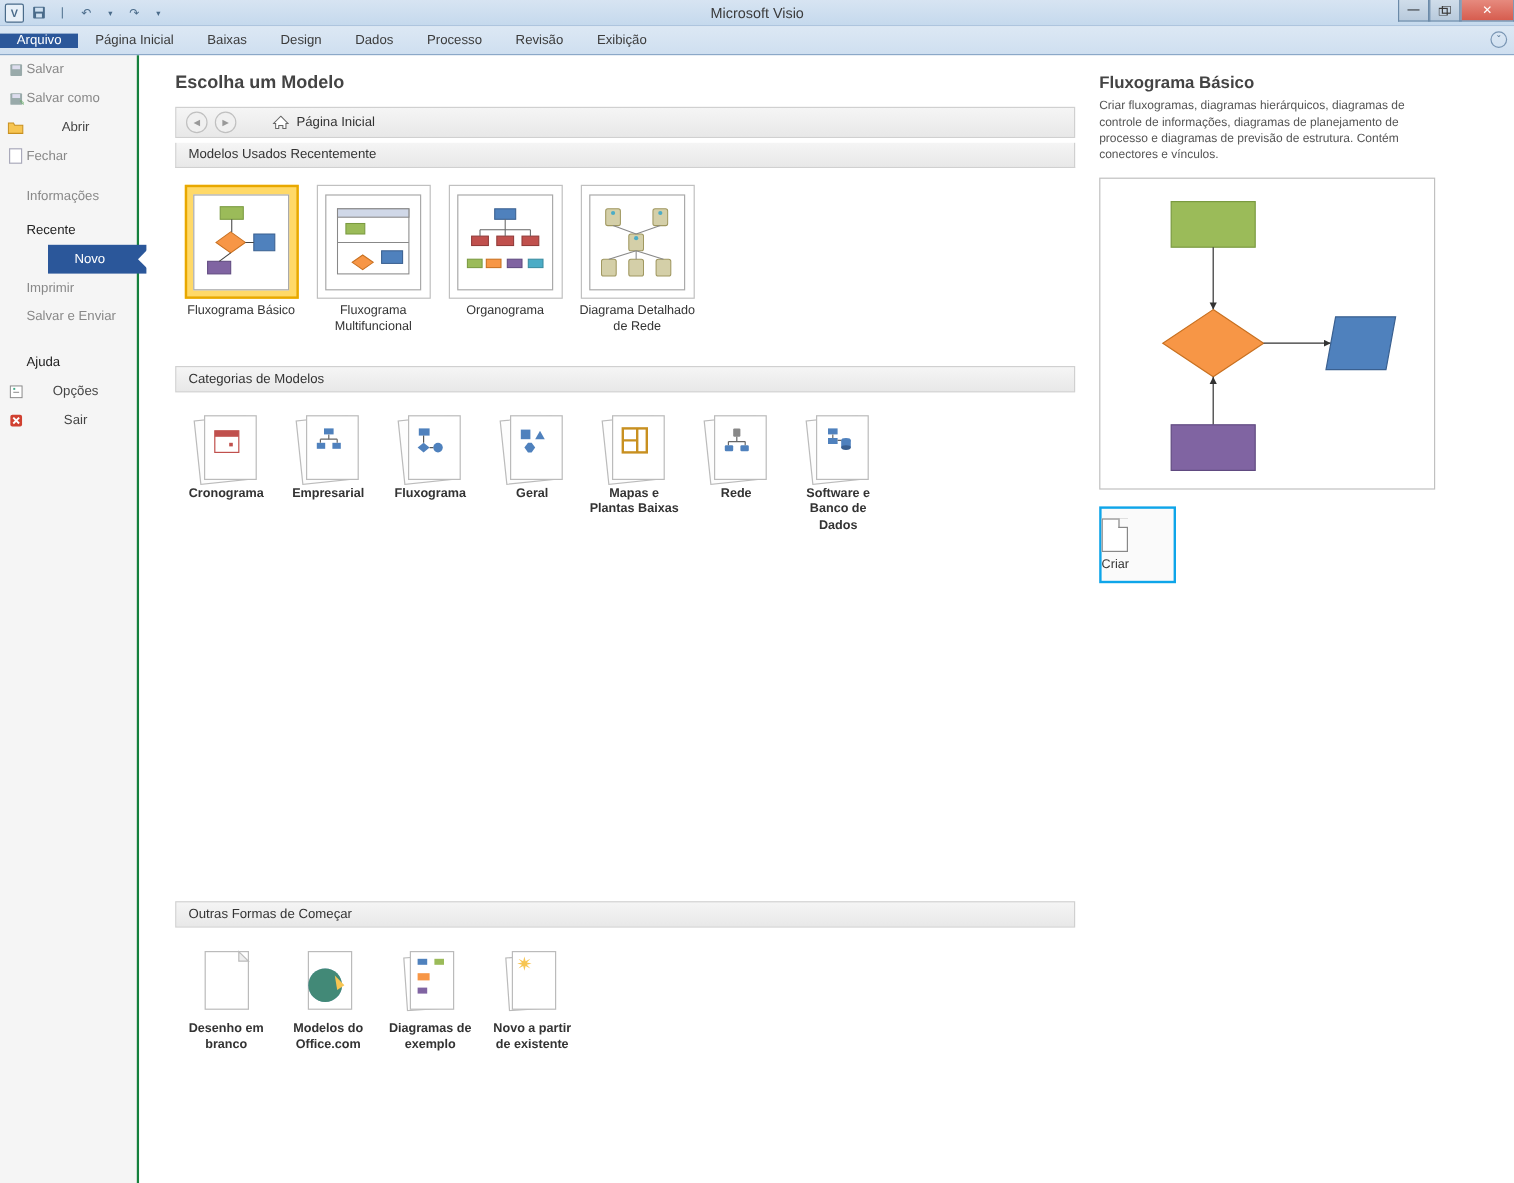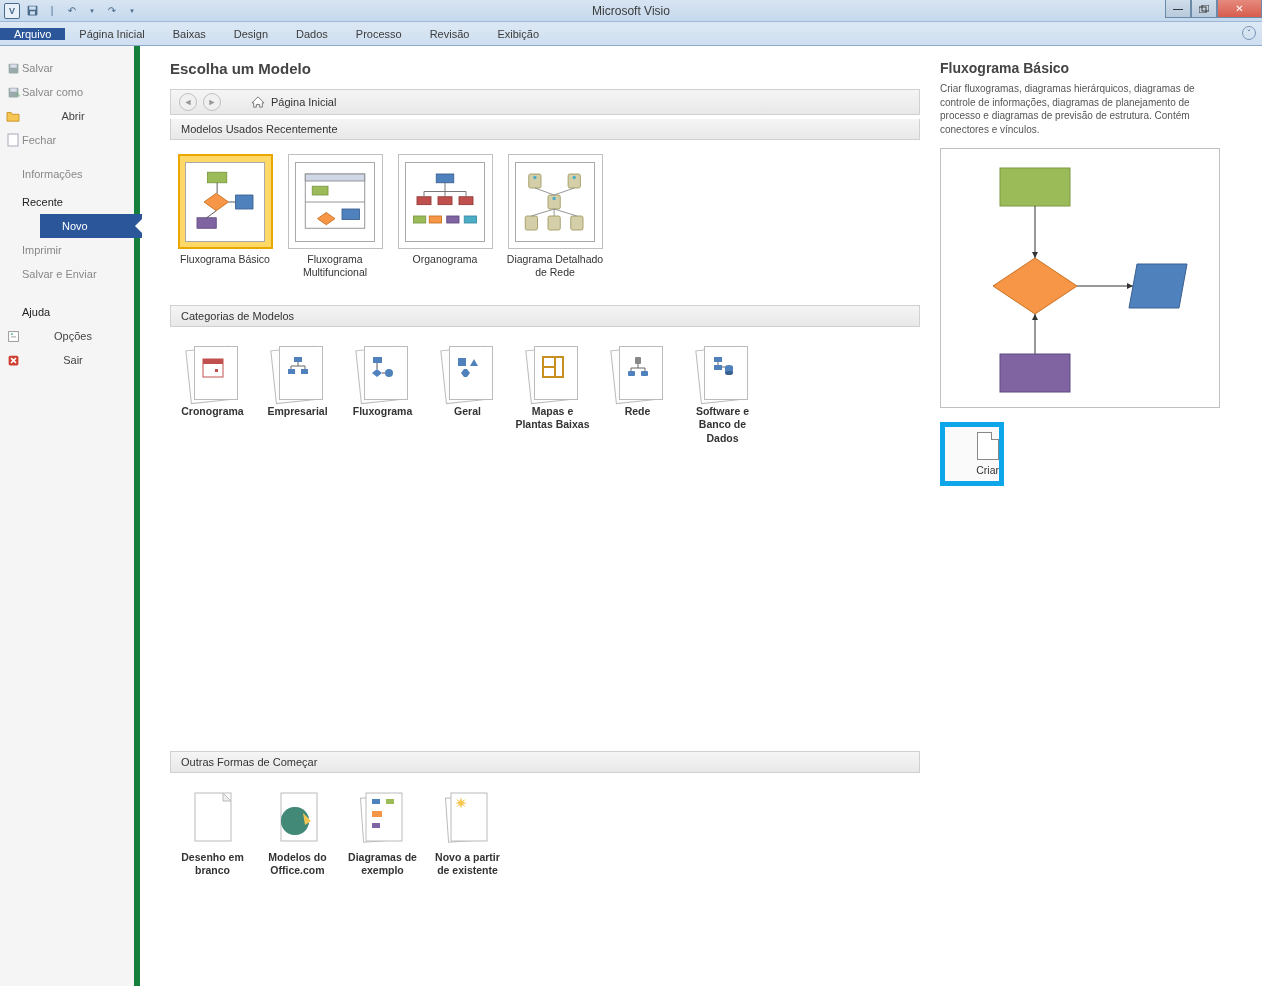--- a/index.html
+++ b/index.html
@@ -20,21 +20,21 @@
 
 .ribbon { height: 24px; background: linear-gradient(to bottom, #dce8f4, #cfdff0); display: flex; align-items: center; border-bottom: 1px solid #8ba8c8; position: relative; }
 .ribbon-tab { padding: 0 14px; font-size: 11px; color: #3b3b3b; display: flex; align-items: center; cursor: pointer; }
 .ribbon-tab.active { background: #2b579a; color: #fff; }
 .ribbon-help { position: absolute; right: 6px; top: 4px; width: 14px; height: 14px; border: 1px solid #7a96b4; border-radius: 50%; font-size: 9px; display: flex; align-items: center; justify-content: center; color: #4a6b8a; }
 
 
 .main { display: flex; height: calc(986px - 46px); }
 
 
-.sidebar { width: 140px; background: #f5f5f5; border-right: 6px solid #15803d; padding-top: 10px; }
+.sidebar { width: 116px; background: #f5f5f5; border-right: 2px solid #15803d; }
 .side-item { padding: 6px 10px 6px 22px; font-size: 11px; color: #888; display: flex; align-items: center; gap: 8px; cursor: pointer; position: relative; }
 .side-item.enabled { color: #444; justify-content: center; }
 .side-item.header { color: #222; font-weight: normal; padding-top: 10px; }
 .side-item.selected { background: #2b579a; color: #fff; margin-right: -8px; position: relative; margin-left: 40px; }
 .side-item.selected::after { content: ""; position: absolute; right: -1px; top: 50%; transform: translateY(-50%); border: 8px solid transparent; border-right-color: #fff; }
 .side-icon { width: 14px; height: 14px; display: inline-flex; align-items: center; justify-content: center; position: absolute; left: 6px; }
 .side-group-gap { height: 10px; }
 
 
 .content { flex: 1; display: flex; padding: 14px 14px 0 30px; gap: 20px; background: #fff; }
@@ -64,21 +64,21 @@
 .cat-folder { width: 50px; height: 50px; position: relative; }
 .cat-folder::before { content: ""; position: absolute; width: 42px; height: 52px; background: #fdfdfd; border: 1px solid #bbb; top: 2px; left: 0; transform: rotate(-6deg); }
 .cat-folder::after { content: ""; position: absolute; width: 42px; height: 52px; background: #fff; border: 1px solid #bbb; top: 0; left: 6px; }
 .cat-folder-icon { position: absolute; z-index: 2; top: 14px; left: 18px; width: 24px; height: 24px; }
 .cat-label { font-size: 10.5px; color: #333; text-align: center; line-height: 1.25; font-weight: bold; }
 
 
 .preview-title { font-size: 14px; font-weight: bold; color: #444; margin-bottom: 6px; }
 .preview-desc { font-size: 10px; color: #555; line-height: 1.35; margin-bottom: 12px; }
 .preview-box { border: 1px solid #c0c0c0; height: 260px; background: #fff; display: flex; align-items: center; justify-content: center; margin-bottom: 14px; }
-.create-btn { width: 64px; height: 64px; border: 5px solid #0ea5e9; background: #fafafa; display: flex; flex-direction: column; align-items: flex-end; justify-content: center; gap: 4px; cursor: pointer; }
+.create-btn { width: 64px; height: 64px; border: 2px solid #0ea5e9; background: #fafafa; display: flex; flex-direction: column; align-items: flex-start; justify-content: center; gap: 4px; cursor: pointer; }
 .create-doc-icon { width: 22px; height: 28px; border: 1px solid #888; background: #fff; position: relative; }
 .create-doc-icon::after { content: ""; position: absolute; top: -1px; right: -1px; width: 7px; height: 7px; background: #fafafa; border-left: 1px solid #888; border-bottom: 1px solid #888; }
 .create-label { font-size: 10.5px; color: #333; }
 
 
 svg { display: block; }
 
 
 .spacer-large { height: 280px; }
 </style>

